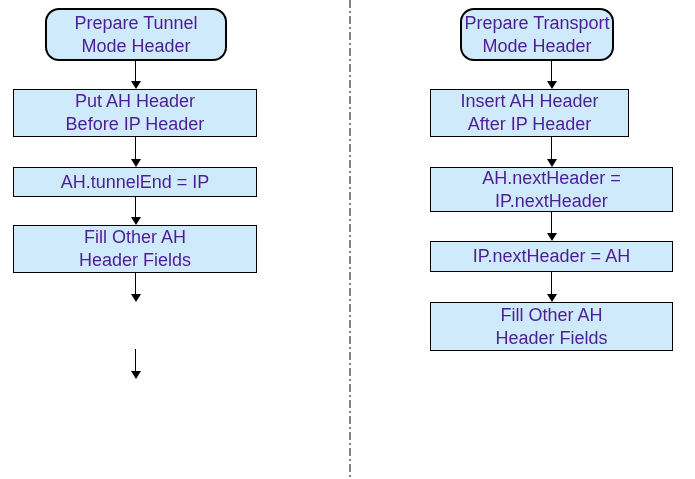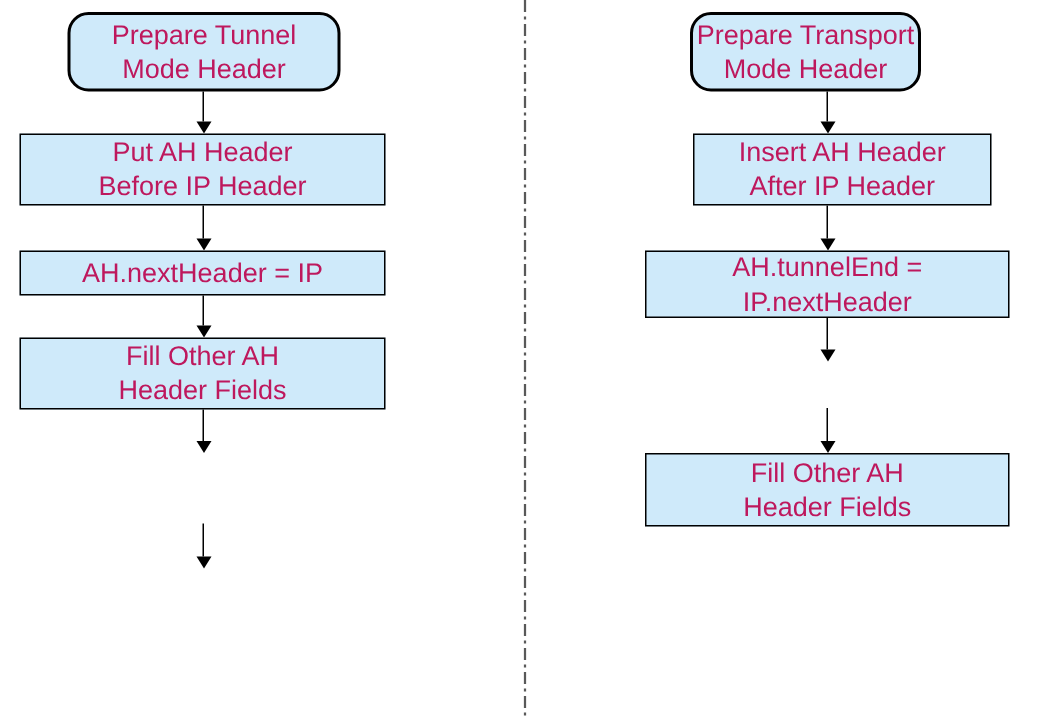--- a/index.html
+++ b/index.html
@@ -17,21 +17,21 @@
     box-sizing: border-box;
     background: #cfeafa;
     border: 1.5px solid #000000;
     display: flex;
     align-items: center;
     justify-content: center;
     text-align: center;
     white-space: pre-line;
     font-size: 18px;
     line-height: 23px;
-    color: #be185d;
+    color: #4c1d95;
   }
   .terminal {
     border-radius: 14px;
     border-width: 2px;
   }
   .arrow {
     position: absolute;
     width: 11px;
     display: flex;
     flex-direction: column;
@@ -73,21 +73,21 @@
   </div>
 
   <div class="node" style="left:13px; top:89px; width:244px; height:48px;text-align:center;">Put AH Header
 Before IP Header</div>
 
   <div class="arrow" style="left:130px; top:137px; height:30px;">
     <div class="arrow-shaft"></div>
     <div class="arrow-head"></div>
   </div>
 
-  <div class="node" style="left:13px; top:167px; width:244px; height:30px;">AH.nextHeader = IP</div>
+  <div class="node" style="left:13px; top:167px; width:244px; height:30px;">AH.tunnelEnd = IP</div>
 
   <div class="arrow" style="left:130px; top:197px; height:28px;">
     <div class="arrow-shaft"></div>
     <div class="arrow-head"></div>
   </div>
 
   <div class="node" style="left:13px; top:225px; width:244px; height:48px;">Fill Other AH
 Header Fields</div>
 
   <div class="arrow" style="left:130px; top:273px; height:29px;">
@@ -103,36 +103,37 @@
 
 
   <div class="node terminal" style="left:460px; top:8px; width:154px; height:53px;">Prepare Transport
 Mode Header</div>
 
   <div class="arrow" style="left:546px; top:61px; height:28px;">
     <div class="arrow-shaft"></div>
     <div class="arrow-head"></div>
   </div>
 
-  <div class="node" style="left:430px; top:89px; width:199px; height:48px;margin-left:32px;">Insert AH Header
+  <div class="node" style="left:430px; top:89px; width:199px; height:48px;">Insert AH Header
 After IP Header</div>
 
   <div class="arrow" style="left:546px; top:137px; height:30px;">
     <div class="arrow-shaft"></div>
     <div class="arrow-head"></div>
   </div>
 
-  <div class="node" style="left:430px; top:167px; width:243px; height:45px;">AH.tunnelEnd =
+  <div class="node" style="left:430px; top:167px; width:243px; height:45px;">AH.nextHeader =
 IP.nextHeader</div>
 
   <div class="arrow" style="left:546px; top:212px; height:29px;">
     <div class="arrow-shaft"></div>
     <div class="arrow-head"></div>
   </div>
 
+  <div class="node" style="left:430px; top:241px; width:243px; height:31px;">IP.nextHeader = AH</div>
 
   <div class="arrow" style="left:546px; top:272px; height:30px;">
     <div class="arrow-shaft"></div>
     <div class="arrow-head"></div>
   </div>
 
   <div class="node" style="left:430px; top:302px; width:243px; height:49px;">Fill Other AH
 Header Fields</div>
 
 </div>

